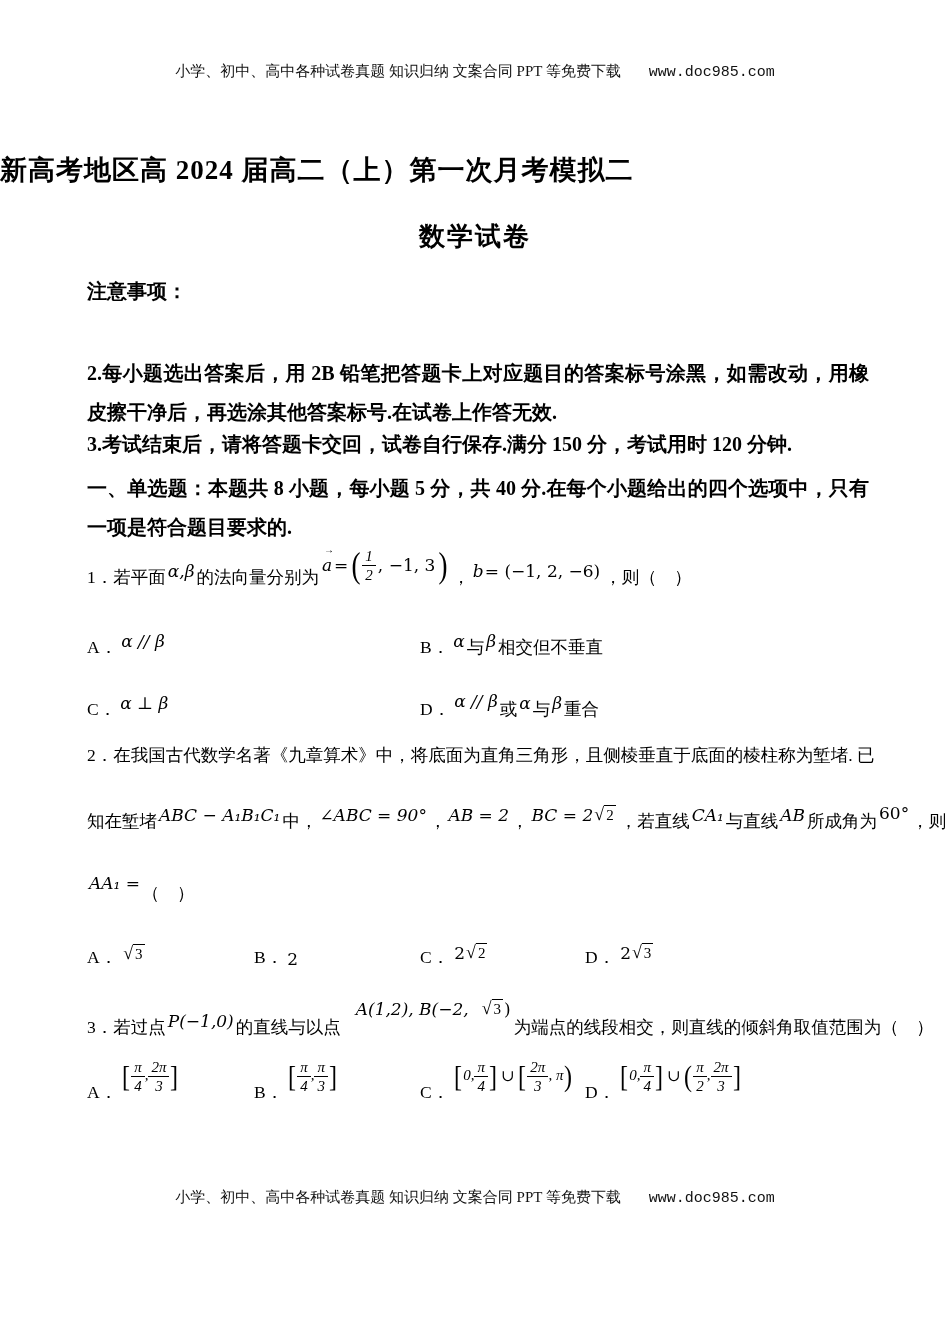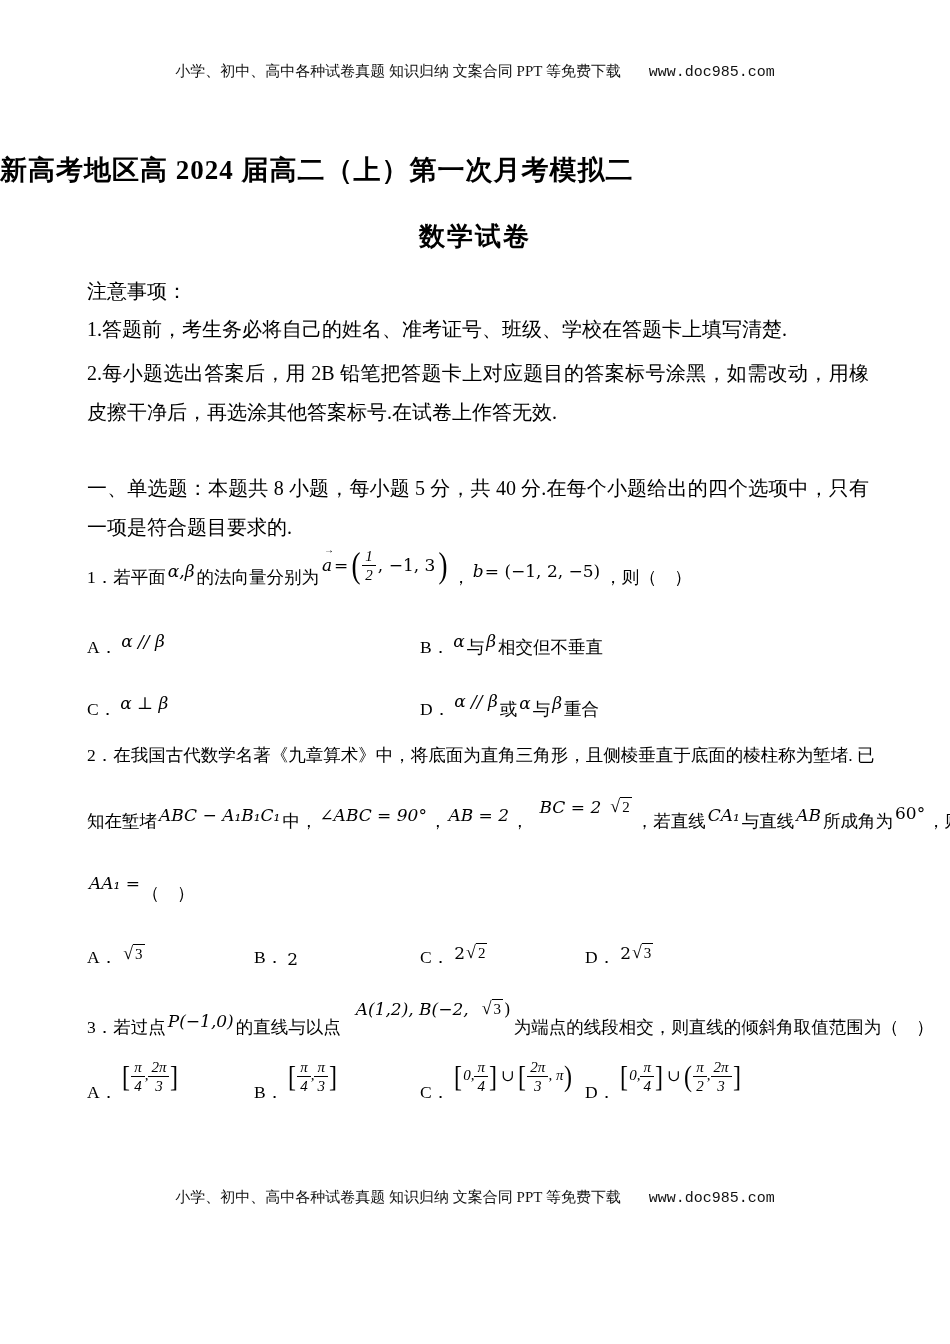--- a/index.html
+++ b/index.html
@@ -8,21 +8,21 @@
 
   .hf{position:absolute;left:0;width:100%;text-align:center;font-size:15px;white-space:nowrap;color:#111;}
   .hf .site{margin-left:24px;font-family:Liberation Mono, monospace;margin-top:16px;}
 
   .title{position:absolute;top:152px;left:0;width:100%;
          font-size:27px;font-weight:bold;letter-spacing:1px;}
   .subtitle{position:absolute;top:219px;left:0;width:100%;text-align:center;
          font-size:26px;font-weight:bold;letter-spacing:2px;}
 
   .blk{position:absolute;left:87px;width:782px;font-size:20px;line-height:1.3;}
-  .bold{font-weight:normal;}
+  .bold{font-weight:bold;}
   .wrap{line-height:38.6px;text-align:justify;}
 
   .row{display:flex;align-items:flex-end;white-space:nowrap;font-size:17.5px;}
   .q{font-size:17.5px;text-align:right;}
   .cn{line-height:1.35;}
 
   .mt{font-family:"DejaVu Serif","Liberation Serif",serif;font-size:17px;margin:0 2px;}
   .mi{font-style:italic;}
   .up6{position:relative;top:-6px;}
   .up8{position:relative;top:-8px;}
@@ -57,22 +57,22 @@
 
   <div class="hf" style="top:62px">
     <span>小学、初中、高中各种试卷真题 知识归纳 文案合同 PPT 等免费下载</span>
     <span class="site">www.doc985.com</span>
   </div>
 
   <div class="title">新高考地区高 2024 届高二（上）第一次月考模拟二</div>
   <div class="subtitle">数学试卷</div>
 
   <div class="blk bold" style="top:278px">注意事项：</div>
-  <div class="blk bold" style="top:316px">1.答题前，考生务必将自己的姓名、准考证号、班级、学校在答题卡上填写清楚.</div>
   <div class="blk bold wrap" style="top:354px">2.每小题选出答案后，用 2B 铅笔把答题卡上对应题目的答案标号涂黑，如需改动，用橡皮擦干净后，再选涂其他答案标号.在试卷上作答无效.</div>
+  <div class="blk bold" style="top:431px">3.考试结束后，请将答题卡交回，试卷自行保存.满分 150 分，考试用时 120 分钟.</div>
 
   <div class="blk bold wrap" style="top:469px">一、单选题：本题共 8 小题，每小题 5 分，共 40 分.在每个小题给出的四个选项中，只有一项是符合题目要求的.</div>
 
   <div class="blk row" style="top:526px;height:64px">
     <span class="cn">1．</span>
     <span class="cn">若平面</span>
     <span class="mt mi up8">α,β</span>
     <span class="cn">的法向量分别为</span>
     <span class="mg up6">
       <span class="vecw">
@@ -84,21 +84,21 @@
       <span class="frac">
         <span class="fn">1</span>
         <span class="fd">2</span>
       </span>
       <span class="mt" style="font-style:normal">, −1, 3</span>
       <span class="bp">)</span>
     </span>
     <span class="cn">，</span>
     <span class="mg up8">
       <span class="mt mi" style="margin:0">b</span>
-      <span class="mt" style="margin:0 1px">= (−1, 2, −5)</span>
+      <span class="mt" style="margin:0 1px">= (−1, 2, −6)</span>
     </span>
     <span class="cn">，则（　）</span>
   </div>
 
   <div class="blk" style="top:616px;height:44px">
     <div class="opt" style="left:0">
       <span class="lab">A．</span>
       <span class="mt mi up8">α // β</span>
     </div>
     <div class="opt" style="left:333px">
@@ -130,21 +130,21 @@
 
   <div class="blk row" style="top:786px;height:48px">
     <span class="cn">知在堑堵</span>
     <span class="mt mi up8">ABC − A₁B₁C₁</span>
     <span class="cn">中，</span>
     <span class="mt mi up8">∠ABC = 90°</span>
     <span class="cn">，</span>
     <span class="mt mi up8">AB = 2</span>
     <span class="cn">，</span>
     <span class="mg up8">
-      <span class="mt mi" style="margin:8px">BC = 2</span>
+      <span class="mt mi" style="margin:0">BC = 2</span>
       <span class="sqrt">
         <span class="sg">√</span>
         <span class="rad">2</span>
       </span>
     </span>
     <span class="cn">，</span>
     <span class="cn">若直线</span>
     <span class="mt mi up8">CA₁</span>
     <span class="cn">与直线</span>
     <span class="mt mi up8">AB</span>

